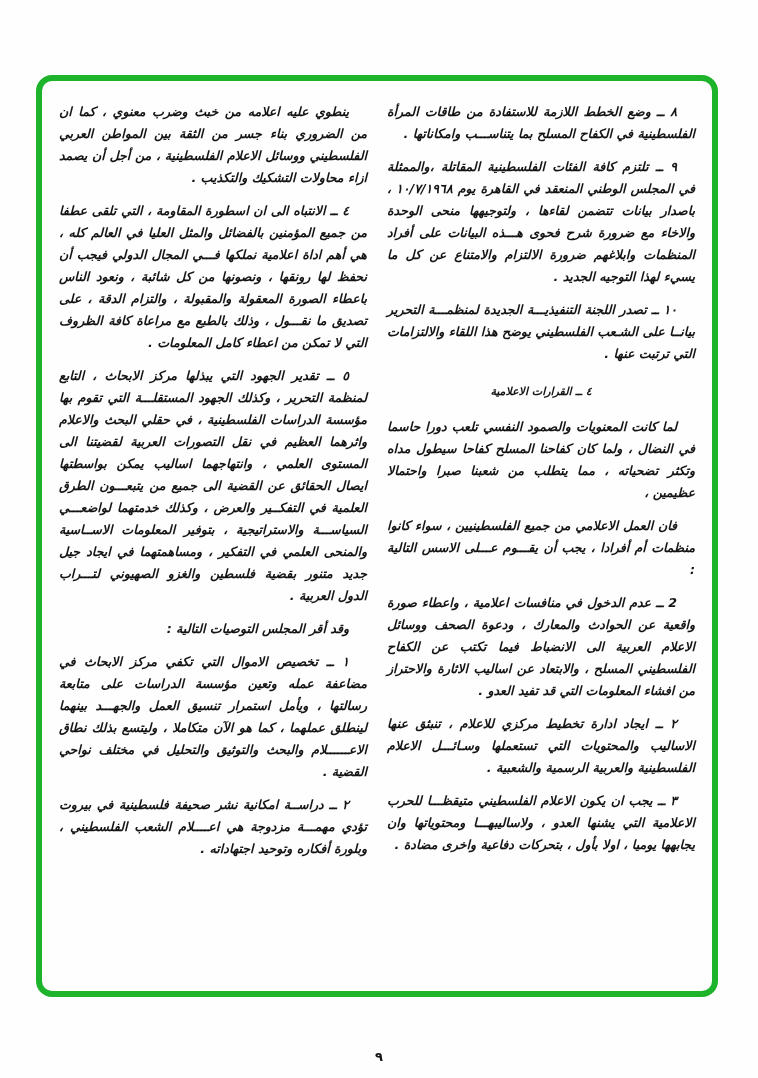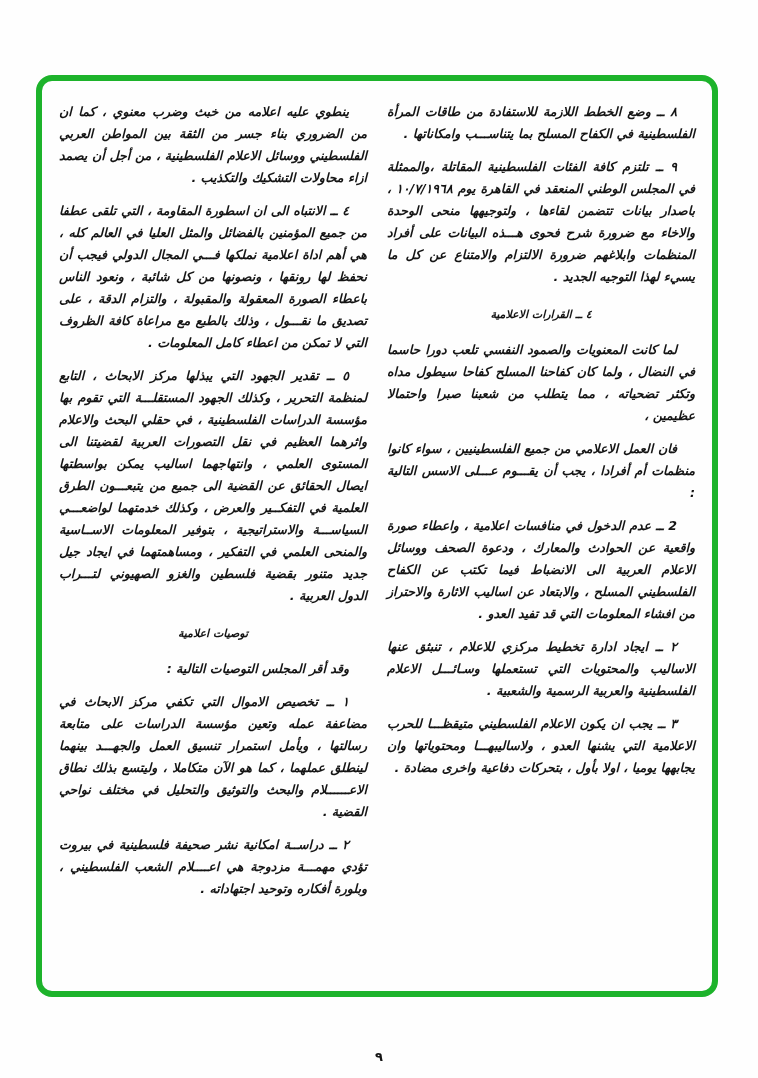--- a/index.html
+++ b/index.html
@@ -69,34 +69,34 @@
 
 <div class="page">
 
 
   <div class="content-frame">
     <div class="columns">
 
       <div class="col">
         <p>٨ ــ وضع الخطط اللازمة للاستفادة من طاقات المرأة الفلسطينية في الكفاح المسلح بما يتناســـب وامكاناتها .</p>
         <p>٩ ــ تلتزم كافة الفئات الفلسطينية المقاتلة ،والممثلة في المجلس الوطني المنعقد في القاهرة يوم ١٠/٧/١٩٦٨ ، باصدار بيانات تتضمن لقاءها ، ولتوجيهها منحى الوحدة والاخاء مع ضرورة شرح فحوى هـــذه البيانات على أفراد المنظمات وابلاغهم ضرورة الالتزام والامتناع عن كل ما يسيء لهذا التوجيه الجديد .</p>
+        <p>١٠ ــ تصدر اللجنة التنفيذيـــة الجديدة لمنظمـــة التحرير بيانــا على الشـعب الفلسطيني يوضح هذا اللقاء والالتزامات التي ترتبت عنها .</p>
         <p class="section-heading">٤ ــ القرارات الاعلامية</p>
         <p>لما كانت المعنويات والصمود النفسي تلعب دورا حاسما في النضال ، ولما كان كفاحنا المسلح كفاحا سيطول مداه وتكثر تضحياته ، مما يتطلب من شعبنا صبرا واحتمالا عظيمين ،</p>
         <p>فان العمل الاعلامي من جميع الفلسطينيين ، سواء كانوا منظمات أم أفرادا ، يجب أن يقـــوم عـــلى الاسس التالية :</p>
         <p>2 ــ عدم الدخول في منافسات اعلامية ، واعطاء صورة واقعية عن الحوادث والمعارك ، ودعوة الصحف ووسائل الاعلام العربية الى الانضباط فيما تكتب عن الكفاح الفلسطيني المسلح ، والابتعاد عن اساليب الاثارة والاحتراز من افشاء المعلومات التي قد تفيد العدو .</p>
         <p>٢ ــ ايجاد ادارة تخطيط مركزي للاعلام ، تنبثق عنها الاساليب والمحتويات التي تستعملها وسـائـــل الاعلام الفلسطينية والعربية الرسمية والشعبية .</p>
         <p>٣ ــ يجب ان يكون الاعلام الفلسطيني متيقظـــا للحرب الاعلامية التي يشنها العدو ، ولاساليبهـــا ومحتوياتها وان يجابهها يوميا ، اولا بأول ، بتحركات دفاعية واخرى مضادة .</p>
 
       </div>
 
       <div class="col">
         <p>ينطوي عليه اعلامه من خبث وضرب معنوي ، كما ان من الضروري بناء جسر من الثقة بين المواطن العربي الفلسطيني ووسائل الاعلام الفلسطينية ، من أجل أن يصمد ازاء محاولات التشكيك والتكذيب .</p>
         <p>٤ ــ الانتباه الى ان اسطورة المقاومة ، التي تلقى عطفا من جميع المؤمنين بالفضائل والمثل العليا في العالم كله ، هي أهم اداة اعلامية نملكها فـــي المجال الدولي فيجب أن نحفظ لها رونقها ، ونصونها من كل شائبة ، ونعود الناس باعطاء الصورة المعقولة والمقبولة ، والتزام الدقة ، على تصديق ما نقـــول ، وذلك بالطبع مع مراعاة كافة الظروف التي لا تمكن من اعطاء كامل المعلومات .</p>
         <p>٥ ــ تقدير الجهود التي يبذلها مركز الابحاث ، التابع لمنظمة التحرير ، وكذلك الجهود المستقلـــة التي تقوم بها مؤسسة الدراسات الفلسطينية ، في حقلي البحث والاعلام واثرهما العظيم في نقل التصورات العربية لقضيتنا الى المستوى العلمي ، وانتهاجهما اساليب يمكن بواسطتها ايصال الحقائق عن القضية الى جميع من يتبعـــون الطرق العلمية في التفكــير والعرض ، وكذلك خدمتهما لواضعـــي السياســـة والاستراتيجية ، بتوفير المعلومات الاســاسية والمنحى العلمي في التفكير ، ومساهمتهما في ايجاد جيل جديد متنور بقضية فلسطين والغزو الصهيوني لتـــراب الدول العربية .</p>
-        <p class="section-heading">توصيات اعلامية</p>
         <p>وقد أقر المجلس التوصيات التالية :</p>
         <p>١ ــ تخصيص الاموال التي تكفي مركز الابحاث في مضاعفة عمله وتعين مؤسسة الدراسات على متابعة رسالتها ، ويأمل استمرار تنسيق العمل والجهـــد بينهما لينطلق عملهما ، كما هو الآن متكاملا ، وليتسع بذلك نطاق الاعــــــلام والبحث والتوثيق والتحليل في مختلف نواحي القضية .</p>
         <p>٢ ــ دراســة امكانية نشر صحيفة فلسطينية في بيروت تؤدي مهمـــة مزدوجة هي اعــــلام الشعب الفلسطيني ، وبلورة أفكاره وتوحيد اجتهاداته .</p>
 
       </div>
 
     </div>
   </div>
 
   <div class="page-number">٩</div>

